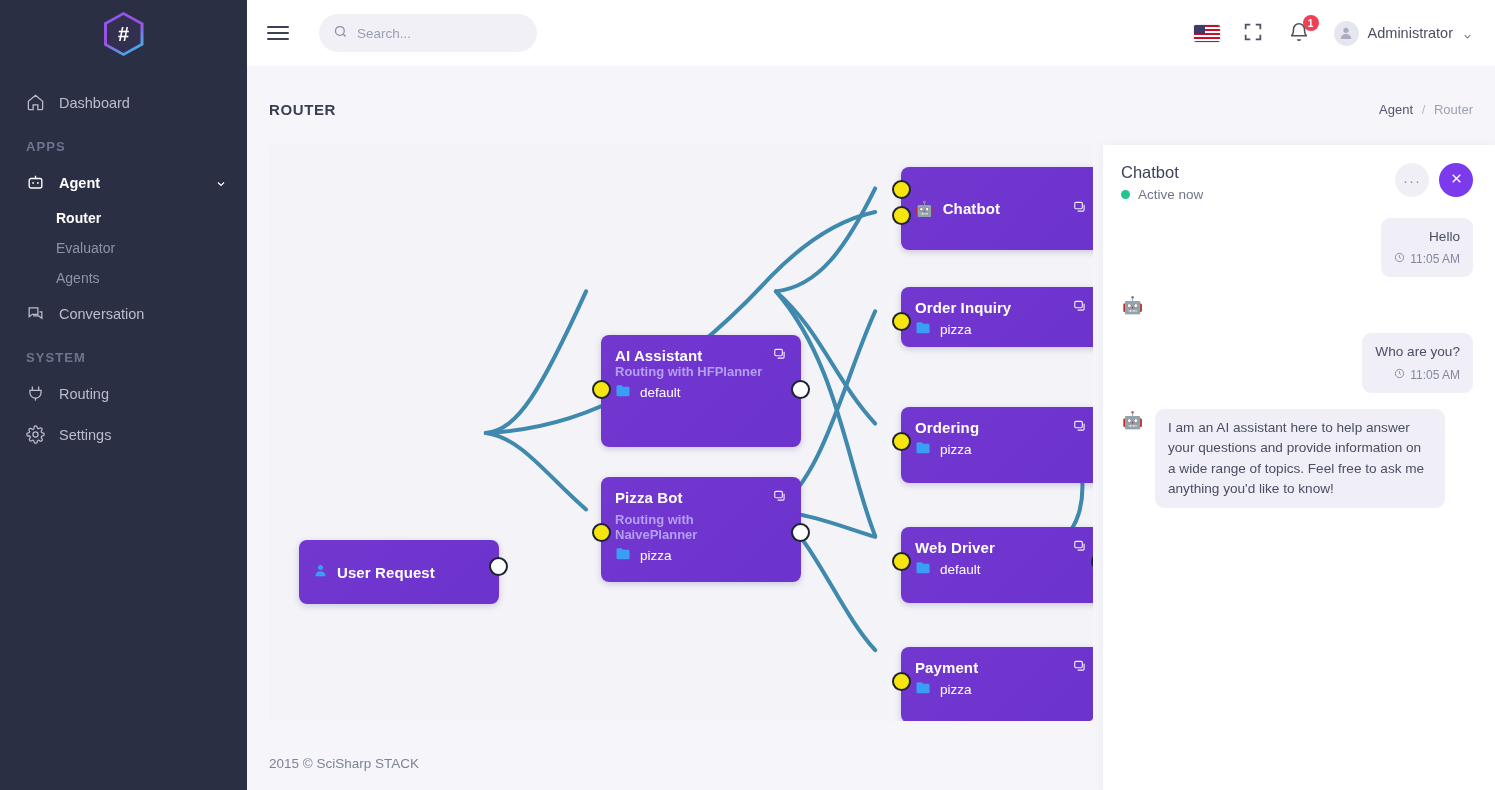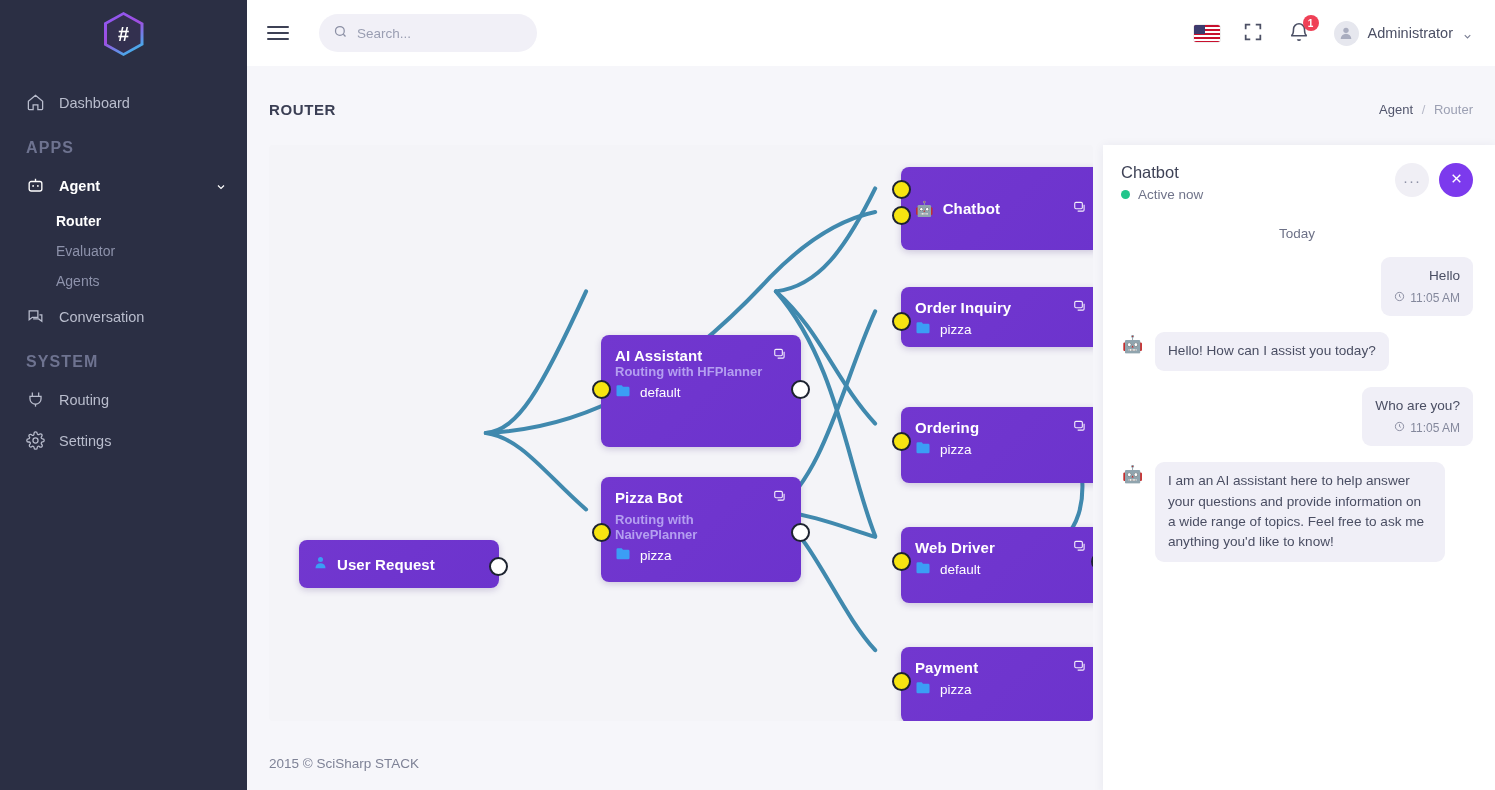--- a/index.html
+++ b/index.html
@@ -29,21 +29,21 @@
   .logo-hex .hexin {
     position: absolute; inset: 3px;
     background: #33304f;
     clip-path: polygon(50% 0%, 100% 25%, 100% 75%, 50% 100%, 0% 75%, 0% 25%);
   }
   .logo-hex .hash {
     position: relative; color: #fff; font-size: 20px; font-weight: 700; line-height: 1;
   }
   .nav { padding-top: 14px; }
   .nav-section {
-    font-size: 16px; letter-spacing: 1.1px; color: #6e7390;
+    font-size: 13px; letter-spacing: 1.1px; color: #6e7390;
     padding: 16px 0 8px 26px; font-weight: 600;
   }
   .nav-item {
     display: flex; align-items: center; gap: 14px;
     padding: 11px 20px 11px 26px; font-size: 14.5px;
     color: #b9bdcd; cursor: pointer; position: relative;
   }
   .nav-item.active { color: #fff; font-weight: 600; }
   .nav-item .ico { width: 19px; height: 19px; display: flex; align-items: center; justify-content: center; flex: 0 0 19px; }
   .nav-item .ico svg { width: 19px; height: 19px; }
@@ -363,21 +363,21 @@
             <path d="M526 387 C 576 350, 596 250, 629 176"></path>
 
             <path d="M526 387 C 566 392, 594 404, 629 415"></path>
 
             <path d="M526 387 C 566 420, 592 494, 629 535"></path>
 
             <path d="M826 415 C 852 390, 848 330, 826 300"></path>
           </g>
         </svg>
 
-        <div class="node" style="left:30px; top:395px; width:200px; height:48px; display:flex; align-items:center;">
+        <div class="node" style="left:30px; top:395px; width:200px; height:64px; display:flex; align-items:center;">
           <div class="rowline">
             <span class="user-ico">
               <svg viewBox="0 0 24 24" fill="#3b9ef5">
                   <circle cx="12" cy="7" r="4"></circle>
                   <path d="M4 21a8 8 0 0 1 16 0z"></path>
                 </svg>
             </span>
             <span class="title">User Request</span>
           </div>
           <span class="port out" style="right:-9px; top:17px;"></span>
@@ -535,42 +535,38 @@
               <span>
                 <svg viewBox="0 0 24 24" fill="none" stroke="currentColor" stroke-width="2.6">
                     <path d="M5 5l14 14M19 5 5 19"></path>
                   </svg>
               </span>
             </div>
           </div>
         </div>
 
         <div class="chat-body">
-          <div class="daylabel">Today</div>
 
           <div class="msg out">
             <div class="bubble me">
               <div>Hello</div>
               <div class="stamp">
                 <span>
                   <svg viewBox="0 0 24 24" fill="none" stroke="#84889c" stroke-width="2">
                       <circle cx="12" cy="12" r="9"></circle>
                       <path d="M12 7v5l3 2"></path>
                     </svg>
                 </span>
                 <span>11:05 AM</span>
               </div>
             </div>
           </div>
 
           <div class="msg">
             <span class="bot-av">🤖</span>
-            <div class="bubble">
-              <span>Hello! How can I assist you today?</span>
-            </div>
           </div>
 
           <div class="msg out">
             <div class="bubble me">
               <div>Who are you?</div>
               <div class="stamp">
                 <span>
                   <svg viewBox="0 0 24 24" fill="none" stroke="#84889c" stroke-width="2">
                       <circle cx="12" cy="12" r="9"></circle>
                       <path d="M12 7v5l3 2"></path>

